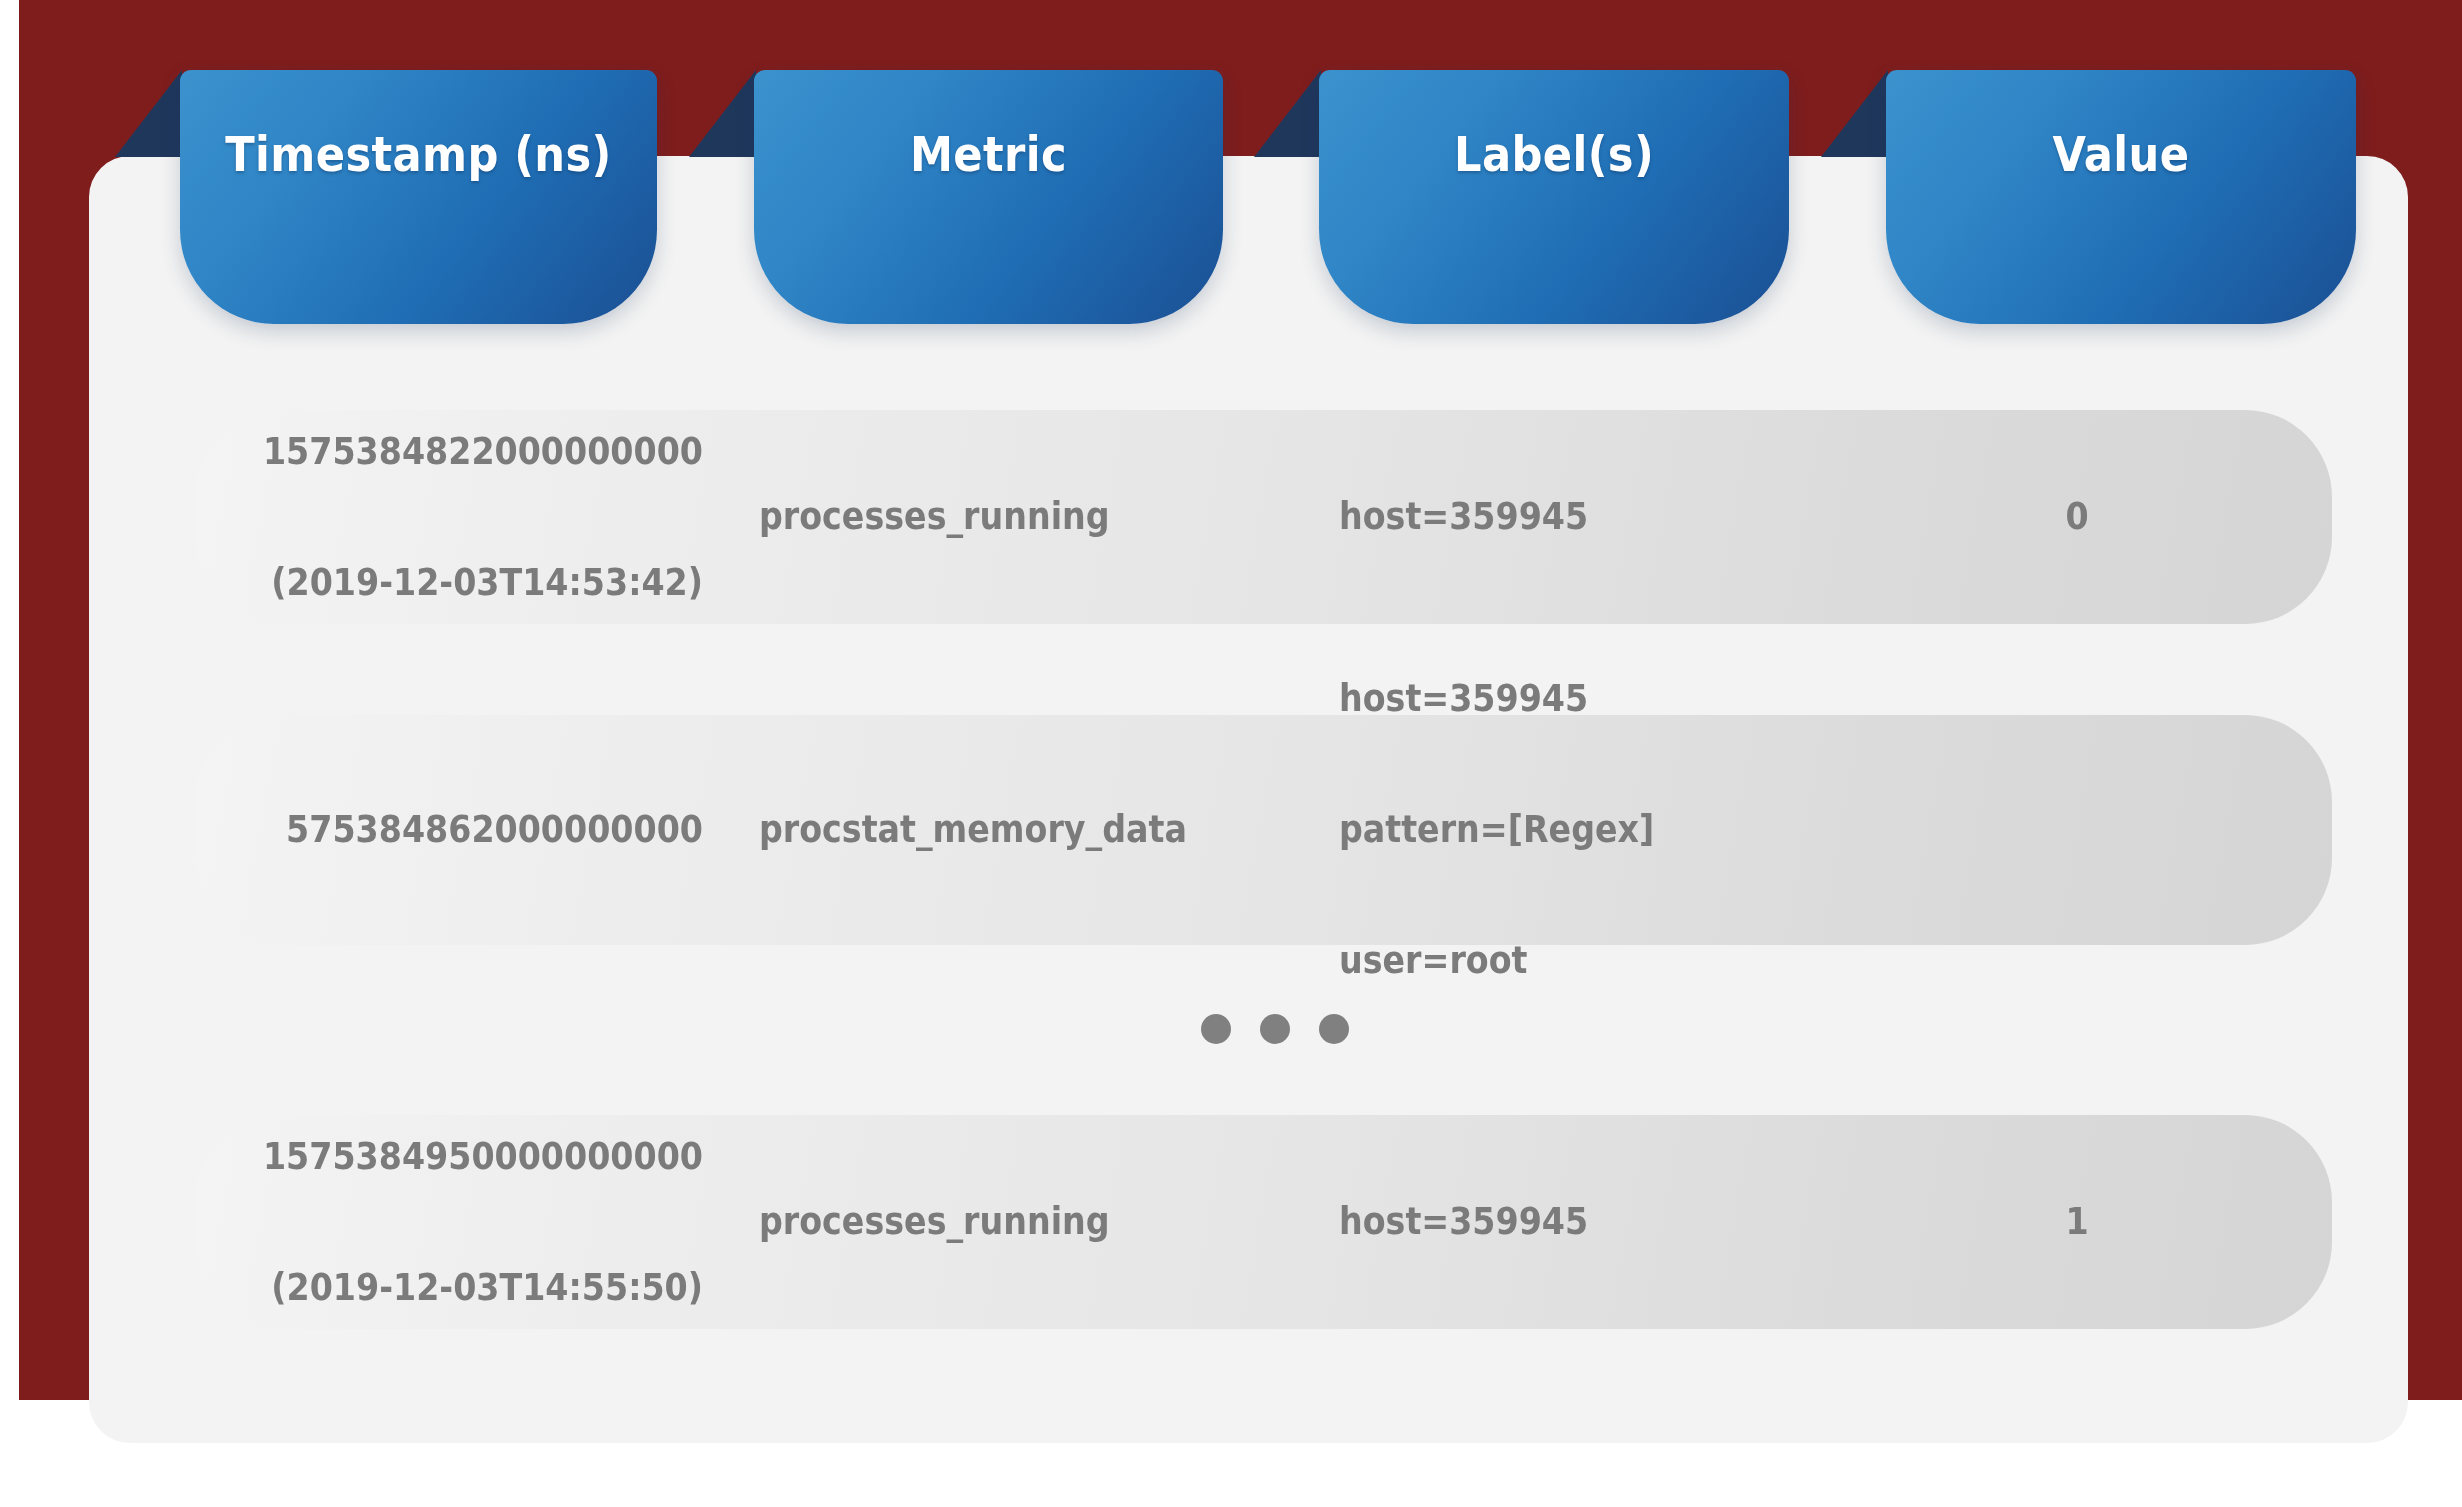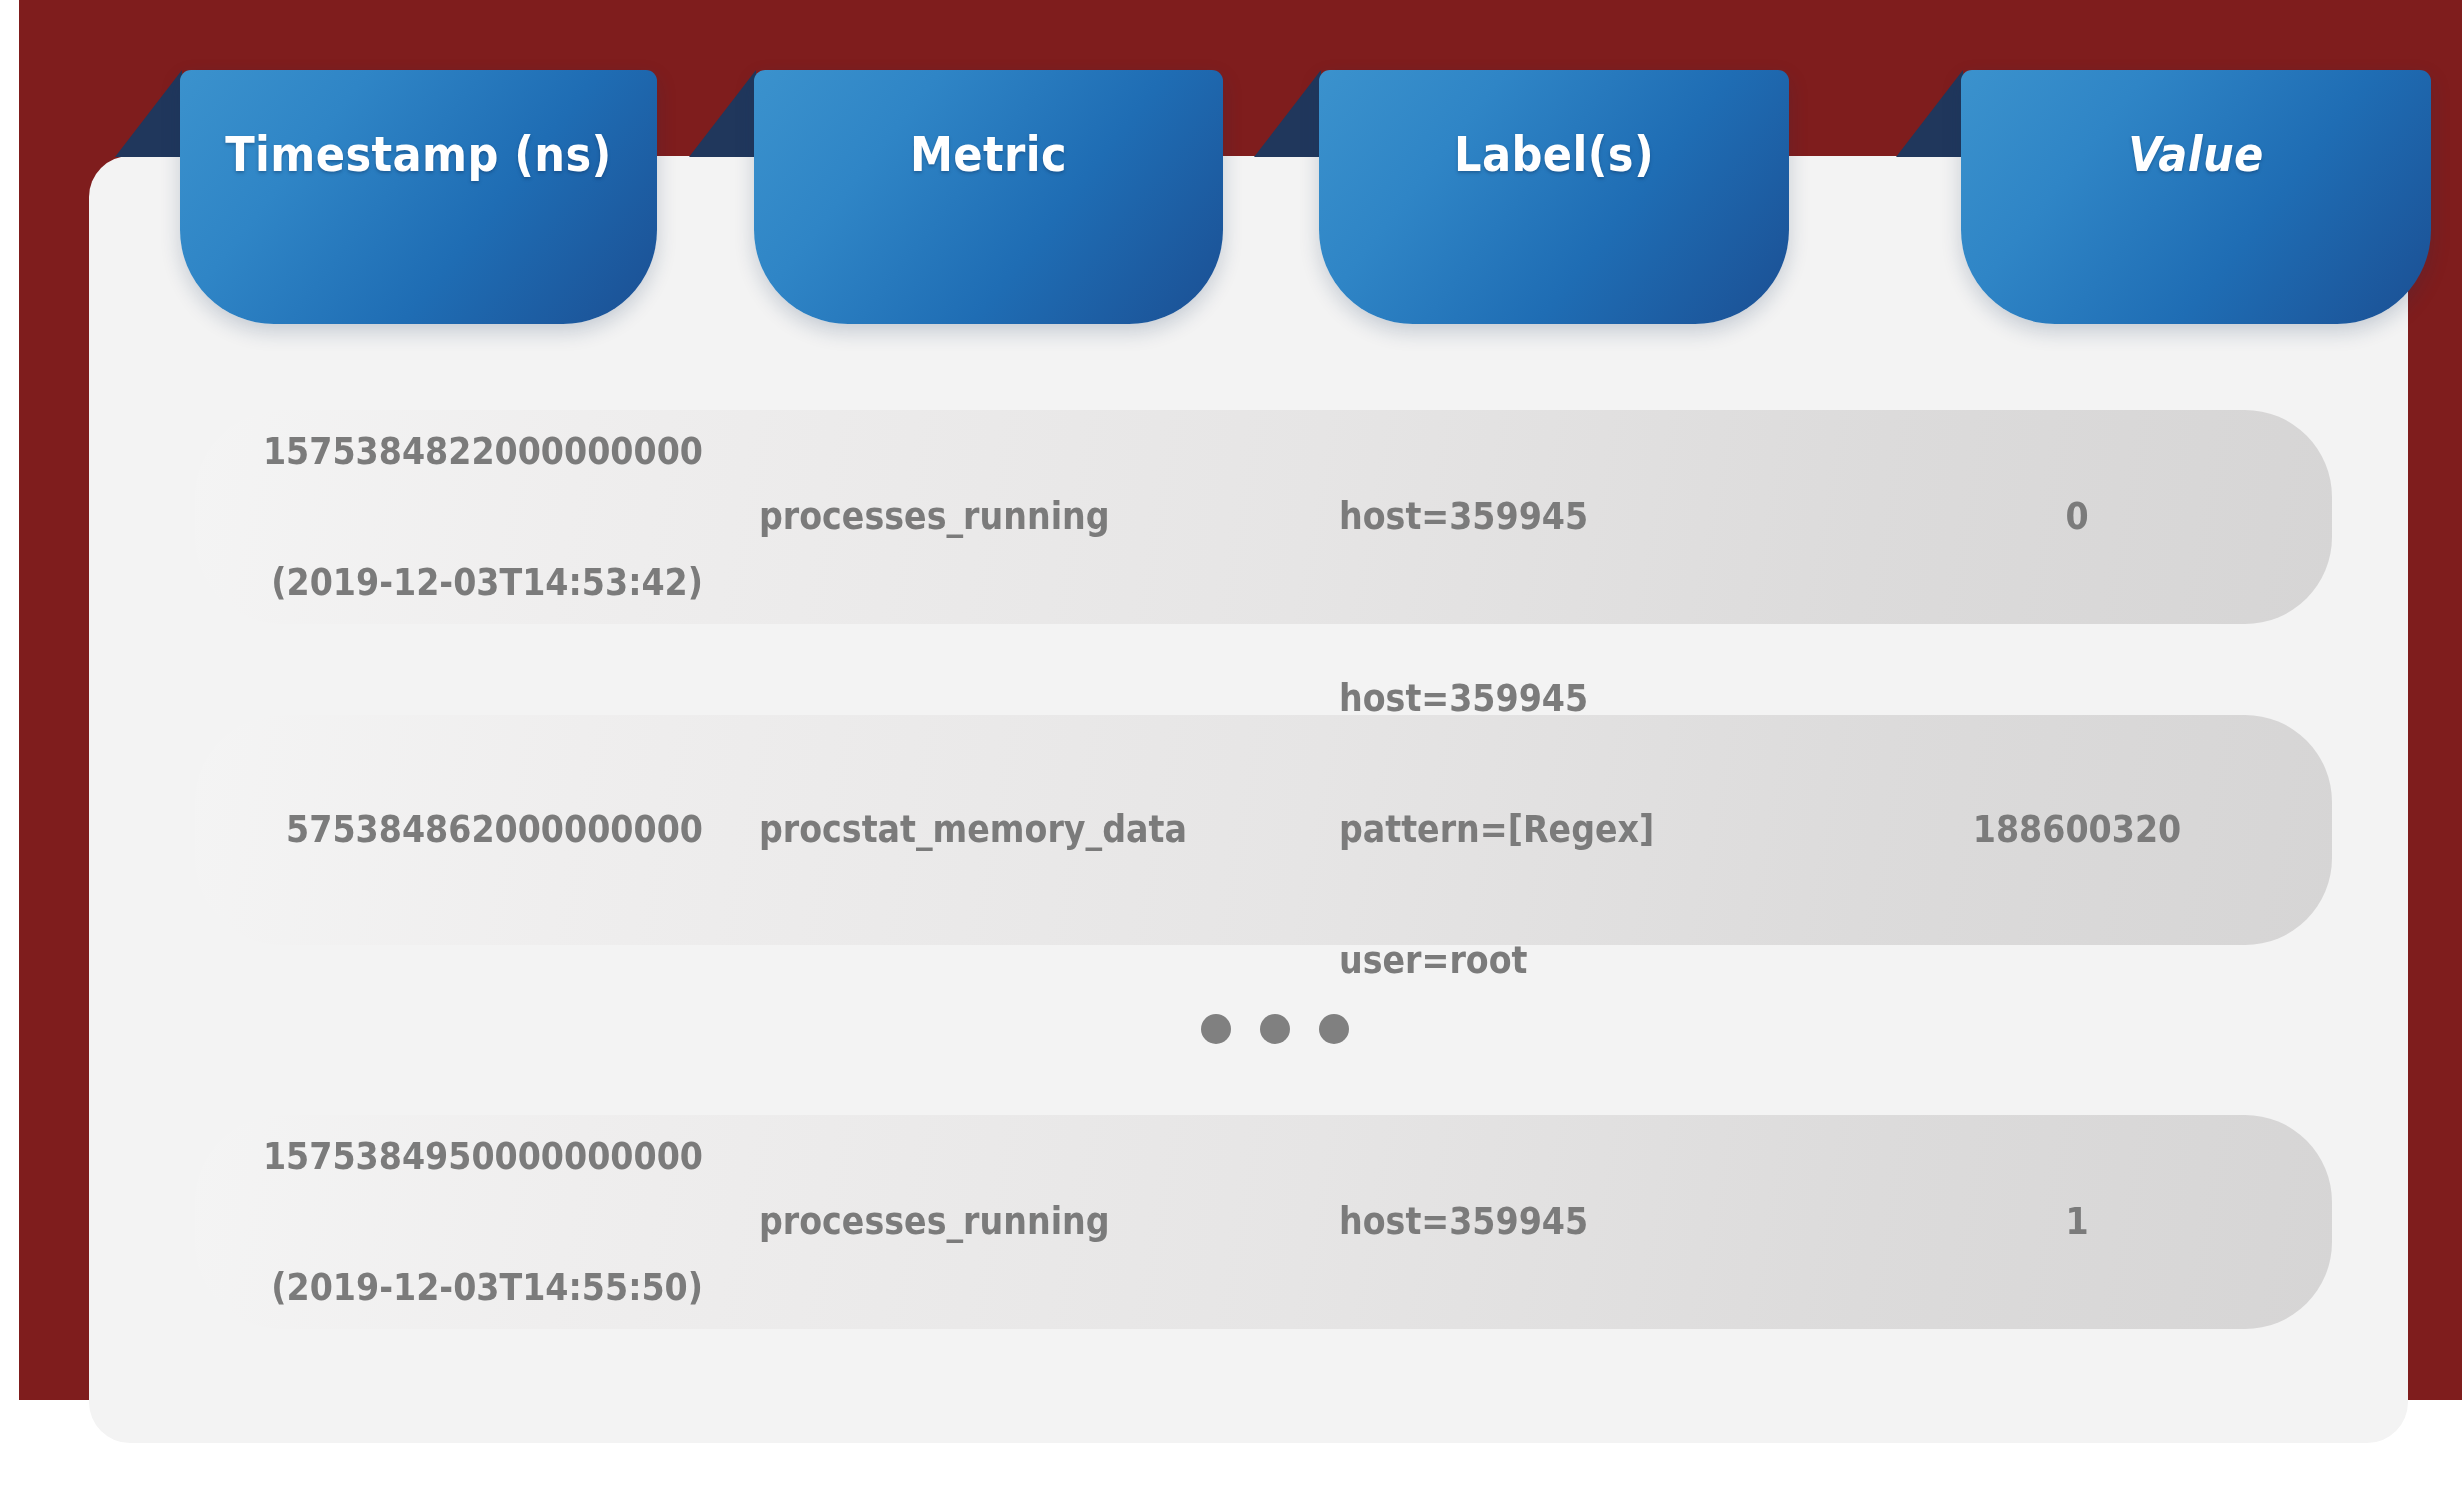--- a/index.html
+++ b/index.html
@@ -80,21 +80,21 @@
     font-weight: 700;
     letter-spacing: 0.4px;
     white-space: nowrap;
     text-shadow: 0 1.6px 3.2px rgba(10, 40, 80, 0.35);
   }
 
   
   #tab-0 { left: 161px;  width: 477px; }
   #tab-1 { left: 735px;  width: 469px; }
   #tab-2 { left: 1300px; width: 470px; }
-  #tab-3 { left: 1942px; width: 470px; font-style: italic; }
+  #tab-3 { left: 1867px; width: 470px; }
 
   
   .data-row {
     position: absolute;
     left: 176px;
     border-radius: 87px;
     background: linear-gradient(100deg, #f4f4f4 0%, #efeeee 18%, #e6e5e5 52%, #dcdbdb 78%, #d6d5d5 100%);
     display: flex;
     align-items: center;
   }
@@ -191,21 +191,20 @@
   <div class="data-row" id="row-1">
     <div class="cell cell-timestamp">
       <span class="cell-line">575384862000000000</span>
     </div>
     <div class="cell cell-metric">procstat_memory_data</div>
     <div class="cell cell-labels">
       <span class="cell-line">host=359945</span>
       <span class="cell-line">pattern=[Regex]</span>
       <span class="cell-line">user=root</span>
     </div>
-    <div class="cell cell-value">188600320</div>
   </div>
 
   <div id="ellipsis">
     <span class="ellipsis-dot"></span>
     <span class="ellipsis-dot"></span>
     <span class="ellipsis-dot"></span>
   </div>
 
   <div class="data-row" id="row-2">
     <div class="cell cell-timestamp">

